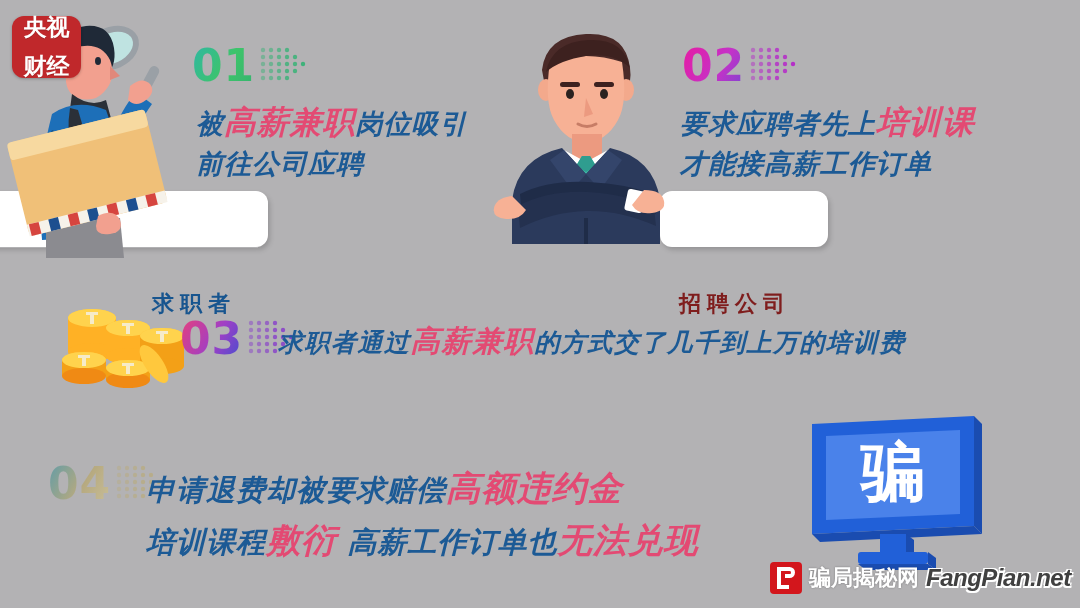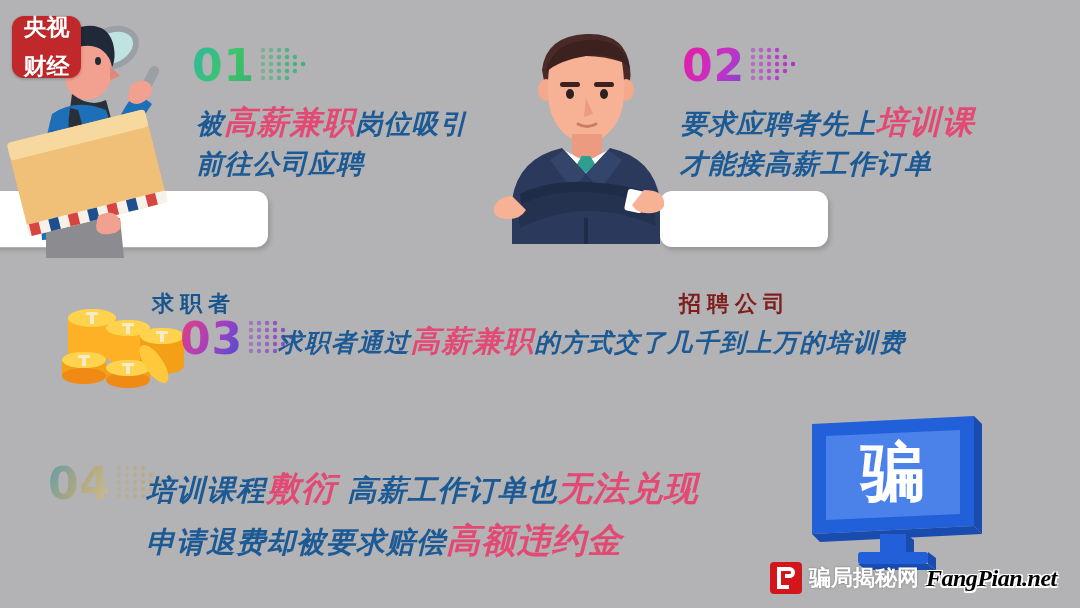--- a/index.html
+++ b/index.html
@@ -173,22 +173,22 @@
     font-weight: bold;
     color: #ffffff;
     font-family: "DejaVu Sans", "Liberation Sans", sans-serif;
     text-shadow: 0 0 2px rgba(0,0,0,.35);
     letter-spacing: 0px;
   }
   #watermark .wm-en {
     font-size: 24px;
     font-weight: bold;
     font-style: italic;
-    color: #000000;
-    font-family: Liberation Serif, serif;
+    color: #404040;
+    font-family: Liberation Sans, sans-serif;
     text-shadow:
       -1.5px -1.5px 0 #fff, 1.5px -1.5px 0 #fff,
       -1.5px  1.5px 0 #fff, 1.5px  1.5px 0 #fff;
     letter-spacing: -0.5px;
   }
 </style>
 </head>
 <body>
 
 <div id="stage">
@@ -489,24 +489,24 @@
           <circle cx="38" cy="27" r="2.2" opacity=".9"></circle>
         <circle cx="6" cy="34" r="2.2" opacity=".5"></circle>
           <circle cx="14" cy="34" r="2.2" opacity=".6"></circle>
           <circle cx="22" cy="34" r="2.2" opacity=".7"></circle>
           <circle cx="30" cy="34" r="2.2" opacity=".85"></circle>
       </g>
     </svg>
   </div>
   <div class="abs narr" id="text4">
     <div class="nav-line">
+      <span>申请退费却被要求赔偿</span><span class="hl big">高额违约金</span>
+    </div>
+    <div class="nav-line">
       <span>培训课程</span><span class="hl big">敷衍</span><span> 高薪工作订单也</span><span class="hl big">无法兑现</span>
-    </div>
-    <div class="nav-line">
-      <span>申请退费却被要求赔偿</span><span class="hl big">高额违约金</span>
     </div>
   </div>
 
   <div class="abs" id="illus-monitor">
     <svg width="200" height="160" viewBox="0 0 200 160" xmlns="http://www.w3.org/2000/svg">
 
       <path d="M16 10 L178 2 L178 112 L16 120 Z" fill="#2160d8"></path>
       <path d="M178 2 L186 10 L186 120 L178 112 Z" fill="#1a4cb0"></path>
       <path d="M16 120 L178 112 L186 120 L24 128 Z" fill="#1a4cb0"></path>
 

